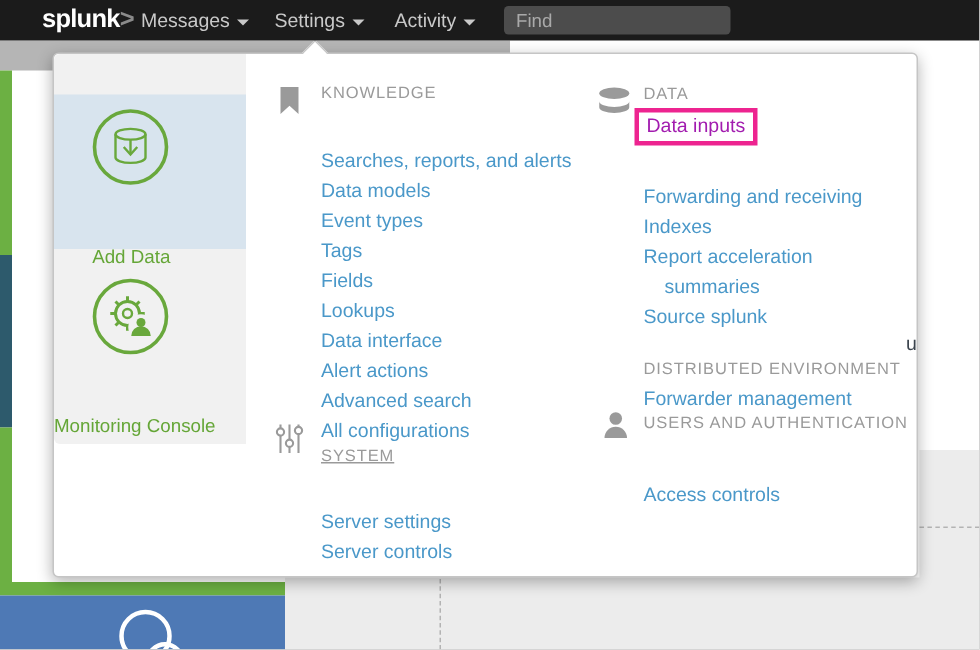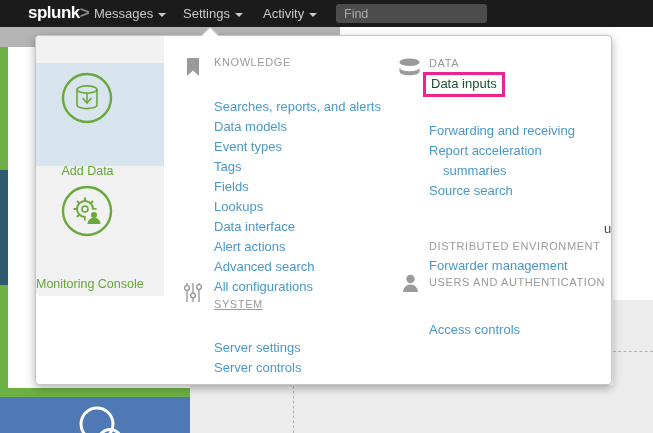--- a/index.html
+++ b/index.html
@@ -41,21 +41,21 @@
   .tile-circle { position:absolute; left:25px; top:9px; }
   .tile-label { position:absolute; left:0; top:101px; width:103px; text-align:center; white-space:nowrap; font-size:12.5px; color:#65a637; }
 
   .sec-head { position:absolute; font-size:11px; color:#9a9a9a; letter-spacing:0.6px; white-space:nowrap; }
   .links { position:absolute; list-style:none;margin-top:22px; }
   .links li { font-size:13px; line-height:20px; color:#4a98c9; cursor:pointer; white-space:nowrap; }
   .links li.wrap2 { white-space:normal; width:152px; padding-left:14px; text-indent:-14px; }
   .sec-icon { position:absolute; }
 
   .hl-box { position:absolute; left:387px; top:36px; border:3px solid #ed2490; padding:0px 5px 1px 5px; }
-  .hl-box a { font-size:13px; line-height:18px; color:#14532d; cursor:pointer; text-decoration:none; white-space:nowrap; display:block; }
+  .hl-box a { font-size:13px; line-height:18px; color:#a21caf; cursor:pointer; text-decoration:none; white-space:nowrap; display:block; }
 
   
   .icon-bookmark { left:150px; top:22px; }
   .icon-sliders { left:147px; top:246px; }
   .icon-db { left:362px; top:22px; }
   .icon-user { left:366px; top:238px; }
   .head-knowledge { left:178px; top:20px; }
   .links-knowledge { left:178px; top:39px; }
   .head-system { left:178px; top:262px;text-decoration:underline; }
   .links-system { left:178px; top:280px; }
@@ -170,22 +170,23 @@
     <svg class="sec-icon icon-db" width="23" height="18" viewBox="0 0 23 18">
       <ellipse cx="11.5" cy="4.2" rx="10" ry="3.8" fill="#9a9a9a"></ellipse>
       <path d="M1.5,9.5 a10,3.8 0 0 0 20,0 v4 a10,3.8 0 0 1 -20,0 z" fill="#9a9a9a"></path>
     </svg>
     <div class="sec-head head-data">DATA</div>
     <div class="hl-box">
       <a>Data inputs</a>
     </div>
     <ul class="links links-data">
       <li>Forwarding and receiving</li>
+      <li>Indexes</li>
       <li class="wrap2">Report acceleration summaries</li>
-      <li>Source search</li>
+      <li>Source splunk</li>
     </ul>
 
     <div class="sec-head head-dist">DISTRIBUTED ENVIRONMENT</div>
     <ul class="links links-dist">
       <li>Forwarder management</li>
     </ul>
 
     <svg class="sec-icon icon-user" width="17" height="19" viewBox="0 0 17 19">
       <circle cx="8.5" cy="5" r="4.2" fill="#9a9a9a"></circle>
       <path d="M1,18 a7.5,7.5 0 0 1 15,0 z" fill="#9a9a9a"></path>

